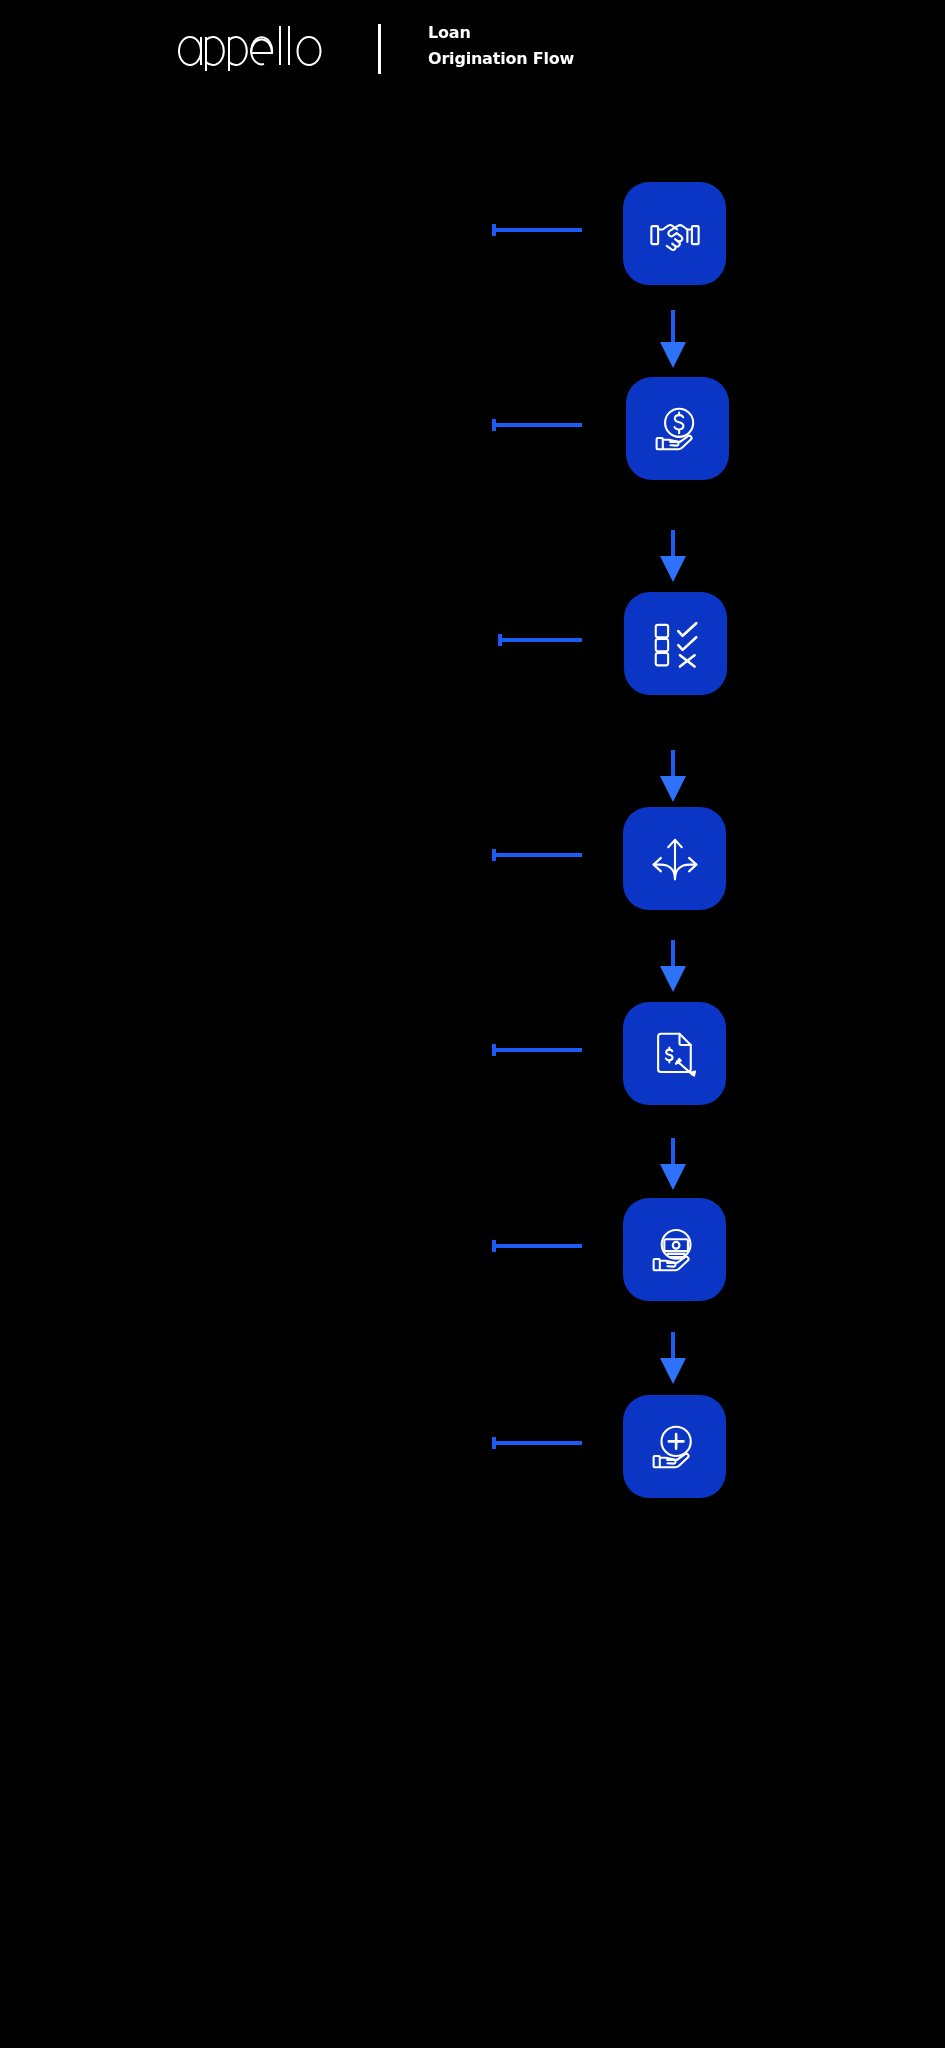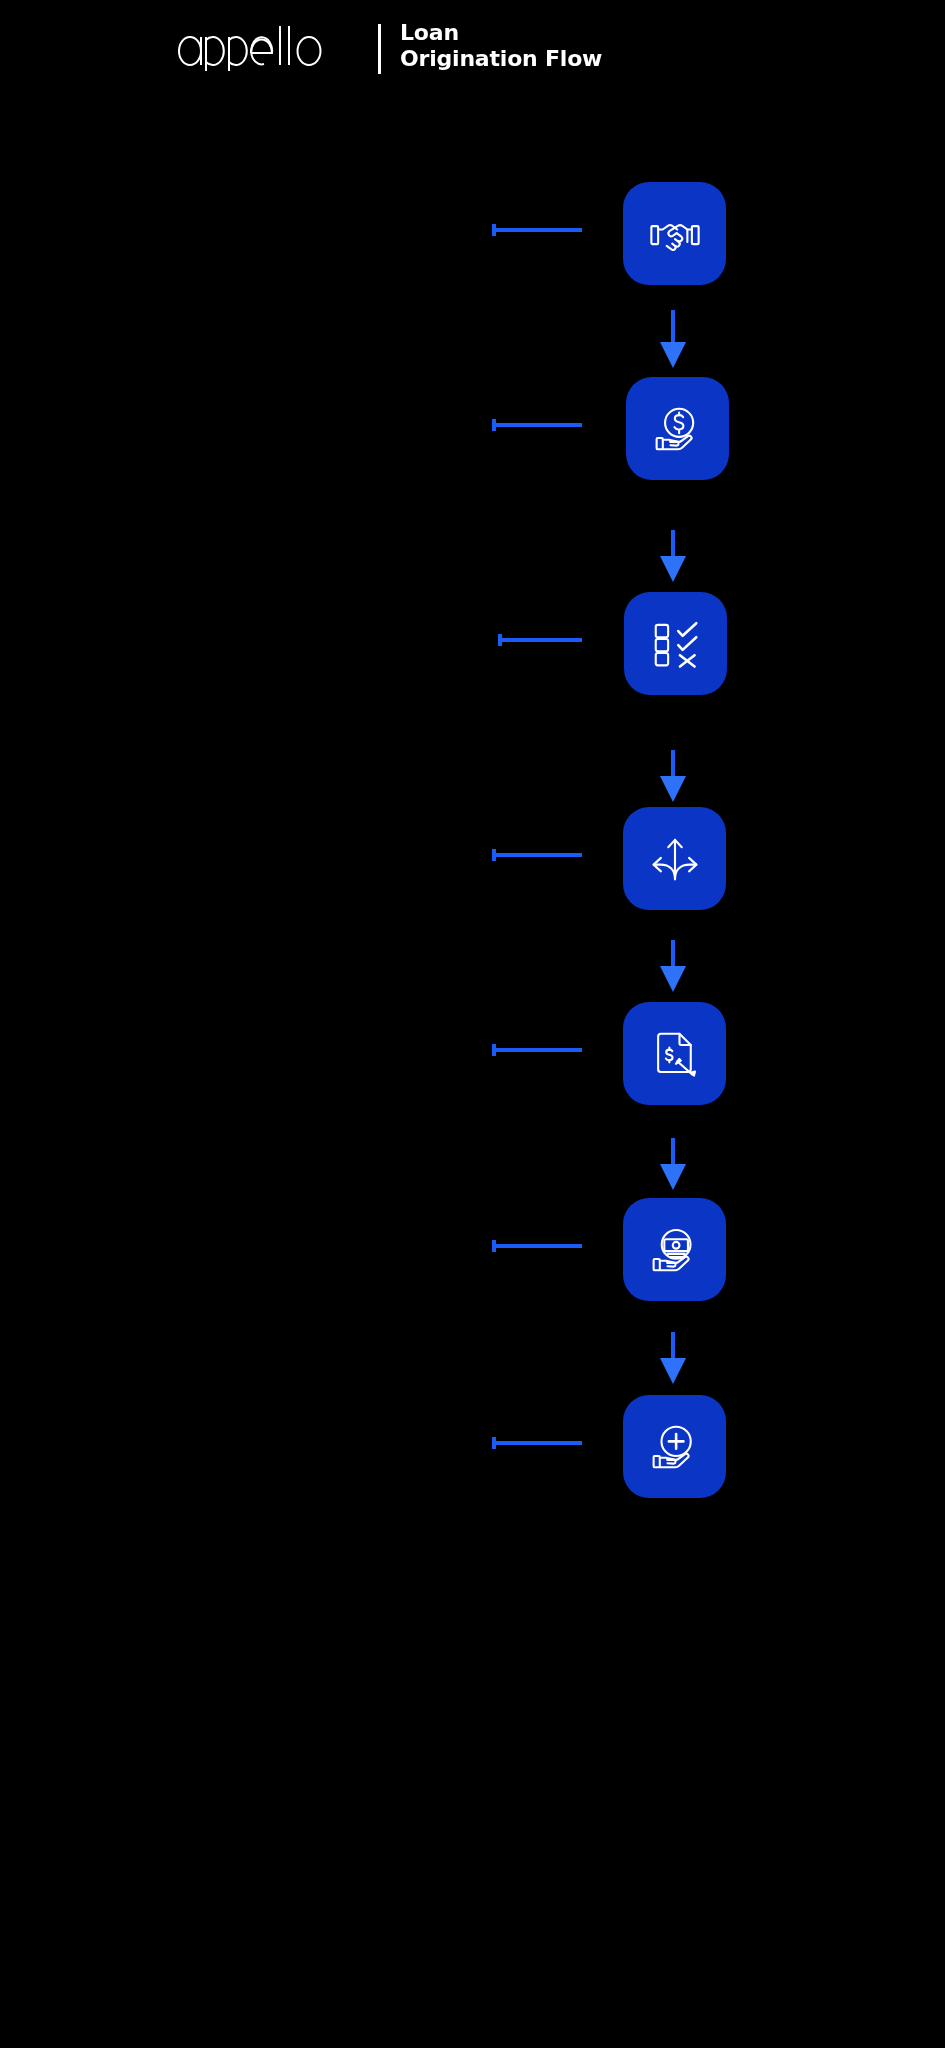--- a/index.html
+++ b/index.html
@@ -13,24 +13,24 @@
 
   
   #header { position:absolute; left:0; top:0; width:945px; height:110px; }
   #logo-wrap { position:absolute; left:168px; top:22px; width:176px; height:50px; }
   #logo-wrap svg { display:block; width:176px; height:50px; }
   #divider {
     position:absolute; left:378px; top:24px;
     width:3px; height:50px; background:#ffffff;
   }
   #header-title {
-    position:absolute; left:400px; top:20px;
+    position:absolute; left:428px; top:20px;
     color:#ffffff;
     font-family:"DejaVu Sans", sans-serif;
-    font-size:22px; font-weight:bold;
+    font-size:16px; font-weight:bold;
     line-height:26px; letter-spacing:-0.2px;
     white-space:pre-line;
   }
 
   
   #flow { position:absolute; left:0; top:110px; width:945px; height:1938px; }
 
   .tile {
     position:absolute; top:0;
     width:103px; height:103px;

